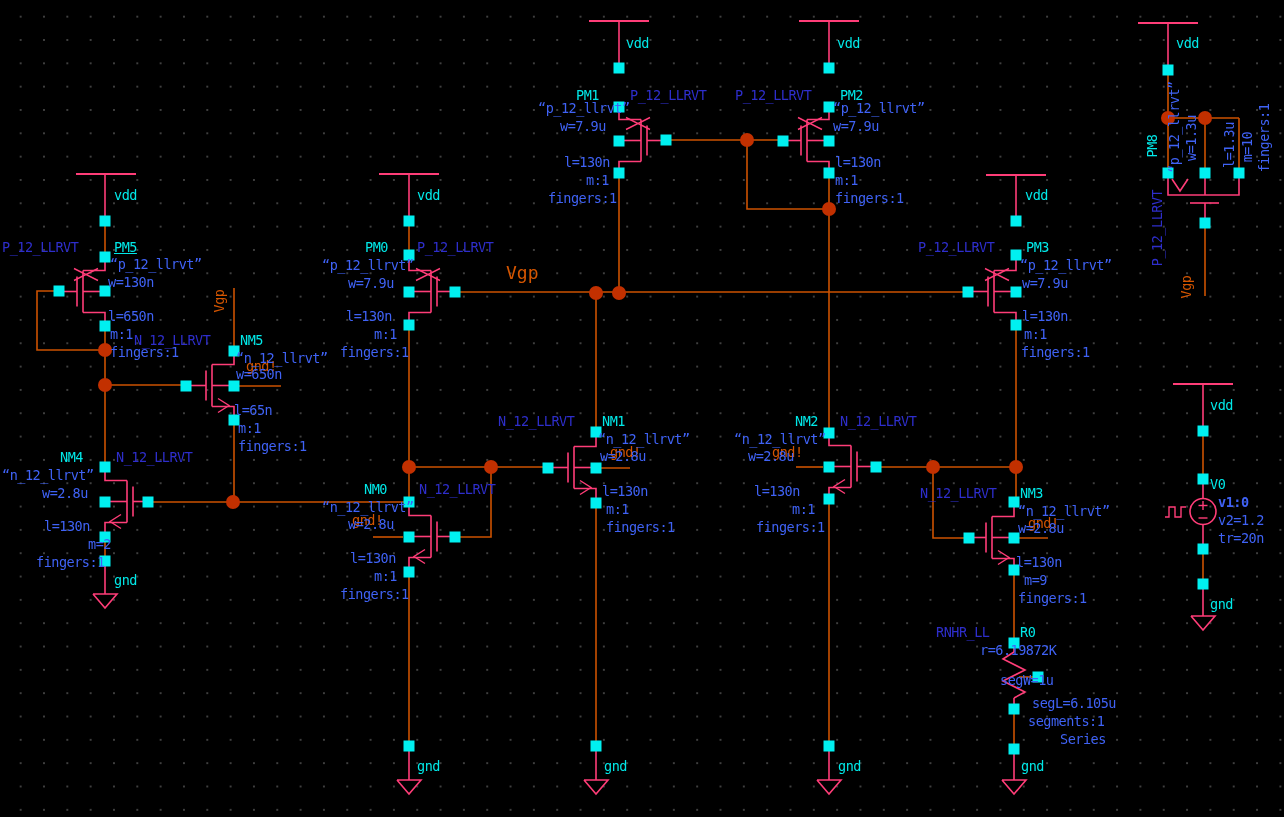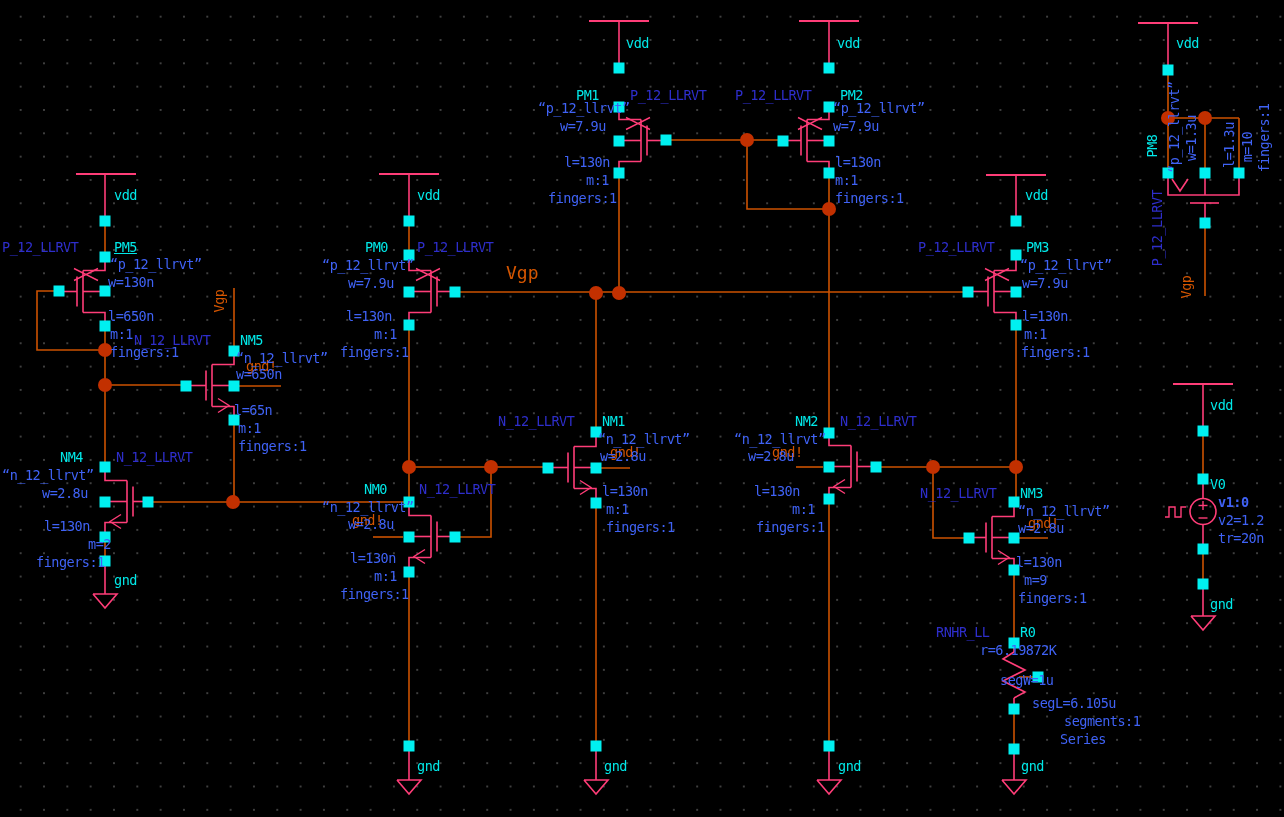--- a/index.html
+++ b/index.html
@@ -376,20 +376,20 @@
       <div class="lbl b rot" style="left: 1136px; top: 131px;">w=1.3u</div>
       <div class="lbl b rot" style="left: 1174px; top: 138px;">l=1.3u</div>
       <div class="lbl b rot" style="left: 1192px; top: 140px;">m=10</div>
       <div class="lbl b rot" style="left: 1209px; top: 131px;">fingers:1</div>
       <div class="lbl m rot" style="left: 1102px; top: 221px;">P_12_LLRVT</div>
       <div class="lbl m" style="left: 936px; top: 625px;">RNHR_LL</div>
       <div class="lbl c" style="left: 1020px; top: 625px;">R0</div>
       <div class="lbl b" style="left: 980px; top: 643px;">r=6.19872K</div>
       <div class="lbl b" style="left: 1000px; top: 661px; margin-top: 12px;">segW=1u</div>
       <div class="lbl b" style="left: 1032px; top: 696px;">segL=6.105u</div>
-      <div class="lbl b" style="left: 1064px; top: 714px;">segments:1</div>
+      <div class="lbl b" style="left: 1028px; top: 714px;">segments:1</div>
       <div class="lbl b" style="left: 1032px; top: 732px; margin-left: 28px;">Series</div>
       <div class="lbl c" style="left: 1210px; top: 477px;">V0</div>
       <div class="lbl b" style="left: 1218px; top: 495px; font-weight: bold;">v1:0</div>
       <div class="lbl b" style="left: 1218px; top: 513px;">v2=1.2</div>
       <div class="lbl b" style="left: 1218px; top: 531px;">tr=20n</div>
     </div>
 </div>
 
 </body></html>

